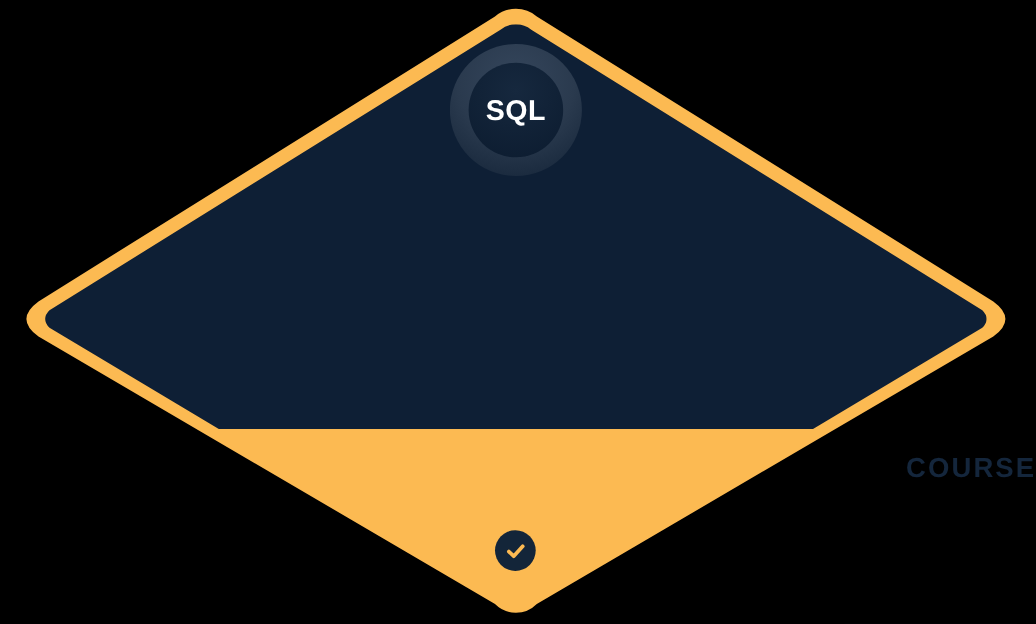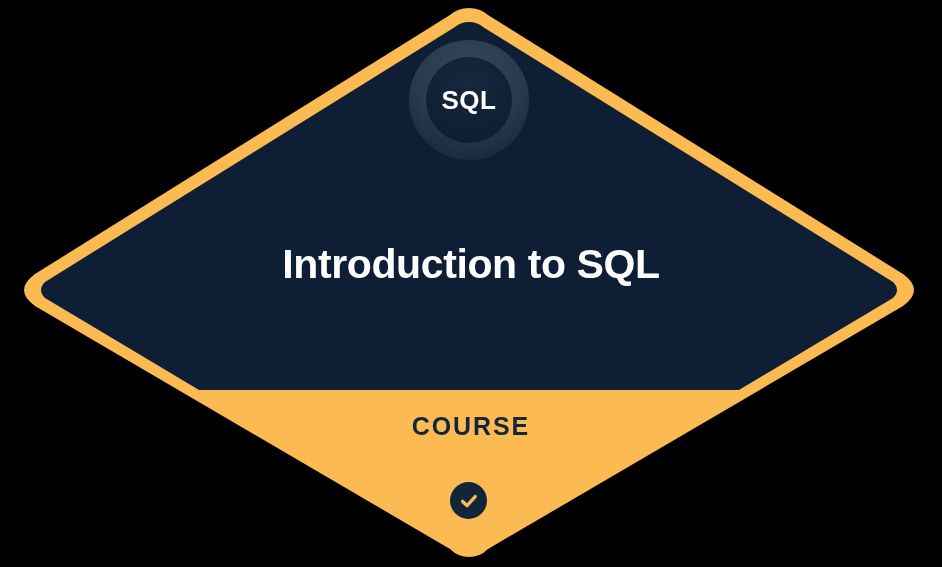--- a/index.html
+++ b/index.html
@@ -79,21 +79,21 @@
     line-height: 1.05;
     white-space: nowrap;
   }
 
   
   #status-block {
     position: absolute;
     left: 0;
     top: 409px;
     width: 942px;
-    text-align: center;
+    text-align: right;
   }
   .status-line {
     display: block;
     font-size: 25px;
     font-weight: bold;
     color: #14263C;
     letter-spacing: 1.9px;
     line-height: 35px;
     text-transform: uppercase;
   }
@@ -167,21 +167,20 @@
   <div class="overlay">
 
     <div id="subject-emblem">
       <svg width="120" height="120" viewBox="0 0 120 120" style="position:absolute;left:0;top:0;">
         <circle cx="60" cy="60" r="60" fill="url(#emblem-ring-grad)"></circle>
         <circle cx="60" cy="60" r="43" fill="url(#emblem-inner-grad)"></circle>
       </svg>
       <span id="subject-emblem-label" style="position:relative;">SQL</span>
     </div>
 
-    <div id="course-title">Introduction to SQL</div>
 
     <div id="status-block">
       <span class="status-line">COURSE</span>
     </div>
 
     <div id="completion-check">
       <svg width="22" height="22" viewBox="0 0 22 22">
         <path d="M 4.6 11.4 L 9.0 15.6 L 17.2 6.6" fill="none" stroke="#FCBA52" stroke-width="3.4" stroke-linecap="round" stroke-linejoin="round"></path>
       </svg>
     </div>

